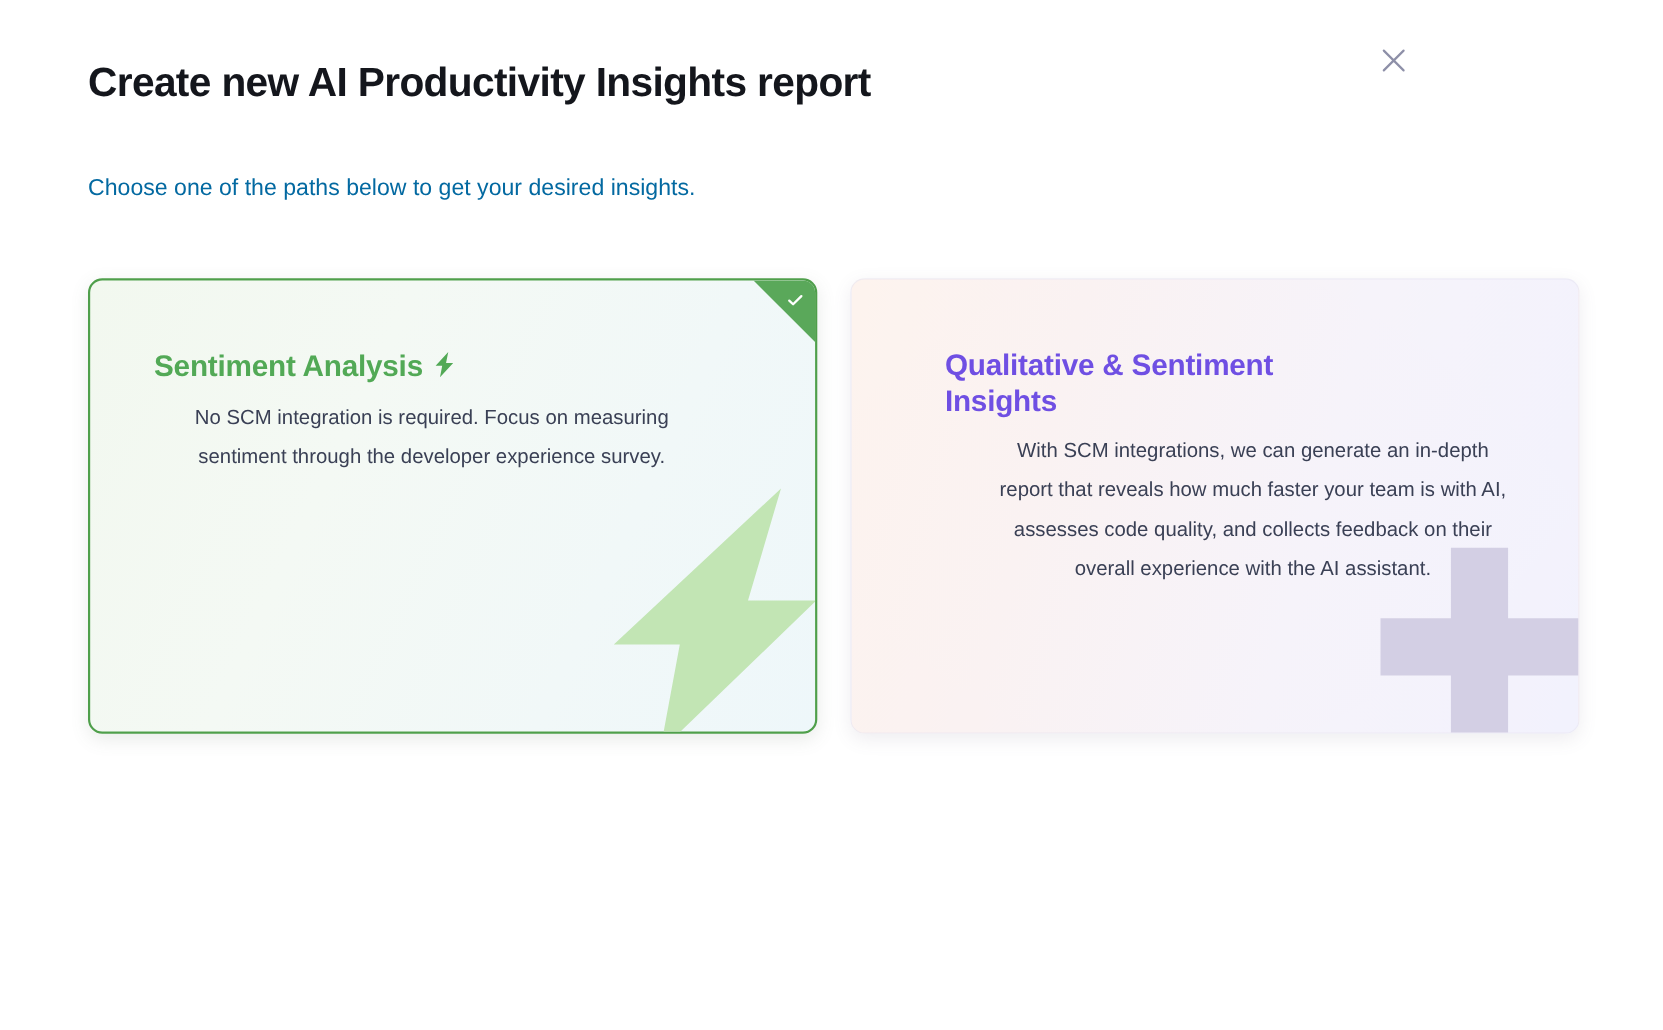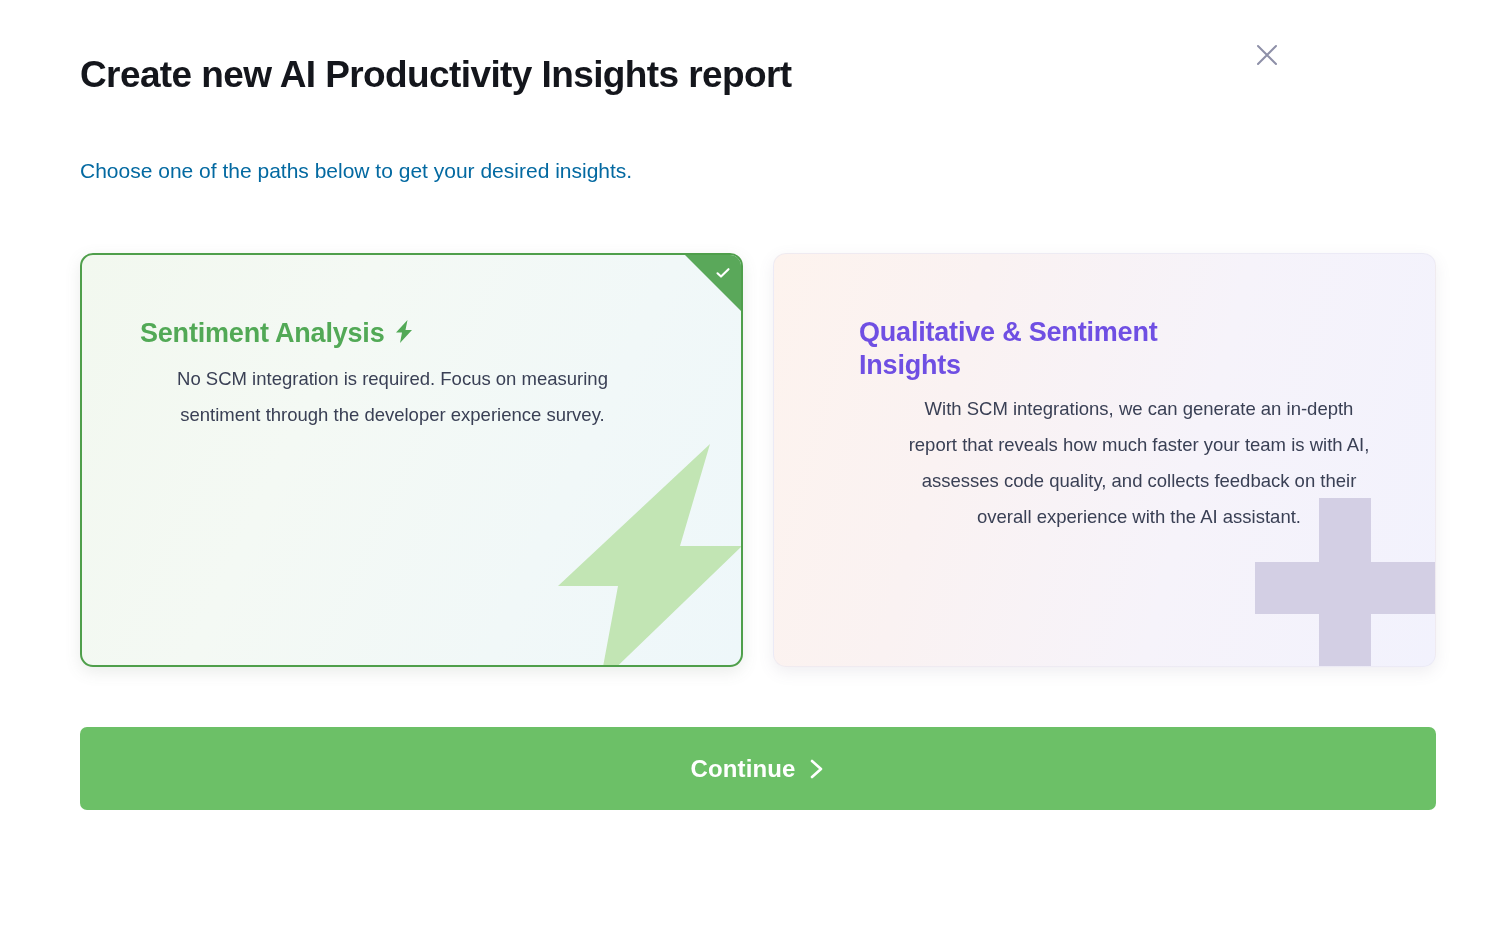--- a/index.html
+++ b/index.html
@@ -255,22 +255,14 @@
         <div class="card-heading">
           <span>Qualitative &amp; Sentiment</span><br>
           <span>Insights</span>
         </div>
         <p class="card-desc">With SCM integrations, we can generate an in-depth report that reveals how much faster your team is with AI, assesses code quality, and collects feedback on their overall experience with the AI assistant.</p>
       </div>
     </div>
 
   </div>
 
-  <button id="continue-button">
-    <span>Continue</span>
-    <span id="continue-chevron">
-      <svg width="16" height="22" viewBox="0 0 16 22" aria-hidden="true">
-        <path d="M3 3 L12 11 L3 19" stroke="#ffffff" stroke-width="2.6" fill="none" stroke-linecap="round" stroke-linejoin="round"></path>
-      </svg>
-    </span>
-  </button>
 
 </div>
 
 </body></html>

